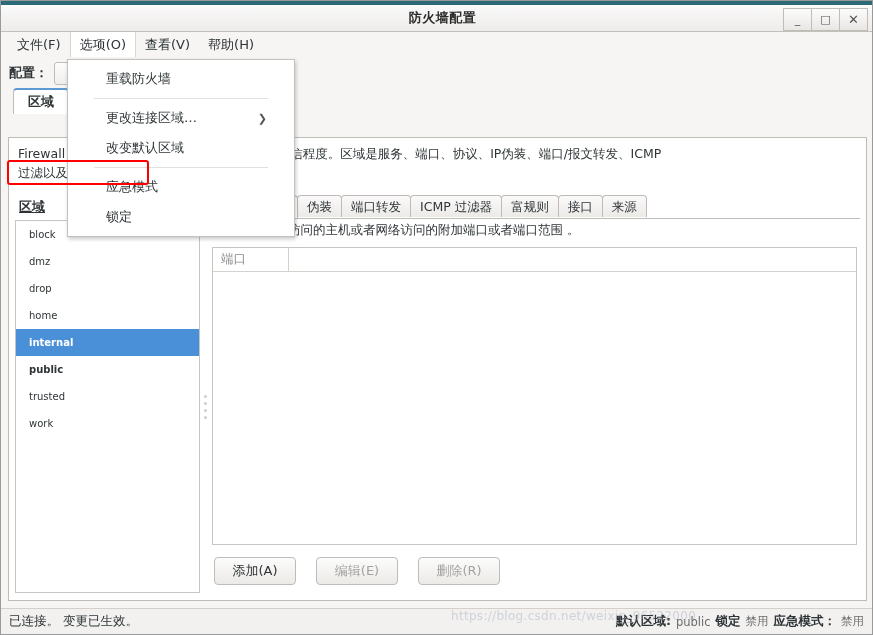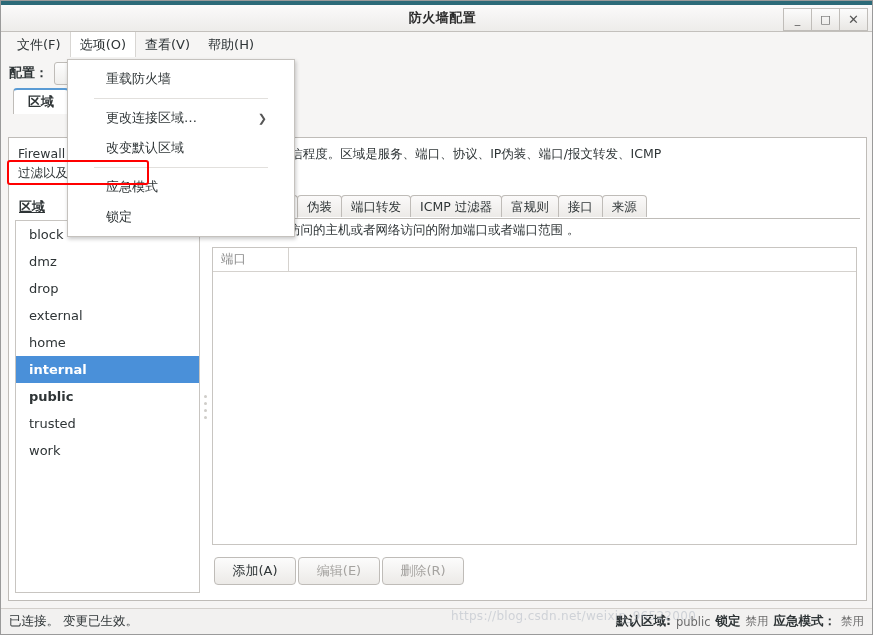--- a/index.html
+++ b/index.html
@@ -178,21 +178,21 @@
     bottom: 7px;
     border: 1px solid #c8c5c1;
     background: #ffffff;
     box-sizing: border-box;
     overflow: hidden;
   }
   .zone-item {
     height: 27px;
     line-height: 27px;
     padding-left: 13px;
-    font-size: 13px;
+    font-size: 10px;
     color: #2e3436;
   }
   .zone-item.bold { font-weight: bold; }
   .zone-item.selected {
     background: #4a90d9;
     color: #ffffff;
     font-weight: bold;
   }
 
   
@@ -285,21 +285,21 @@
     box-sizing: border-box;
   }
   .th.c0 { width: 76px; border-right: 1px solid #d5d2ce; }
   .th.c1 { flex: 1; }
 
   .btnrow {
     position: absolute;
     left: 5px;
     bottom: 8px;
     display: flex;
-    gap: 2px;
+    gap: 20px;
   }
   .btn {
     min-width: 82px;
     height: 28px;
     border: 1px solid #bfbcb8;
     border-radius: 4px;
     background: linear-gradient(to bottom, #fcfcfc 0%, #eceae7 100%);
     display: flex;
     align-items: center;
     justify-content: center;
@@ -431,21 +431,20 @@
       <div>Firewall　　　　　　　　　　口以及源地址的可信程度。区域是服务、端口、协议、IP伪装、端口/报文转发、ICMP</div>
       <div>过滤以及　　　　　　　　　　口以及源地址。</div>
     </div>
 
     <div class="zone-heading">区域</div>
 
     <div class="zone-list">
       <div class="zone-item">block</div>
       <div class="zone-item">dmz</div>
       <div class="zone-item">drop</div>
-      <div class="zone-item">external</div>
       <div class="zone-item">home</div>
       <div class="zone-item selected">internal</div>
       <div class="zone-item bold">public</div>
       <div class="zone-item">trusted</div>
       <div class="zone-item">work</div>
     </div>
 
     <div class="splitter">
       <i></i>
       <i></i>

